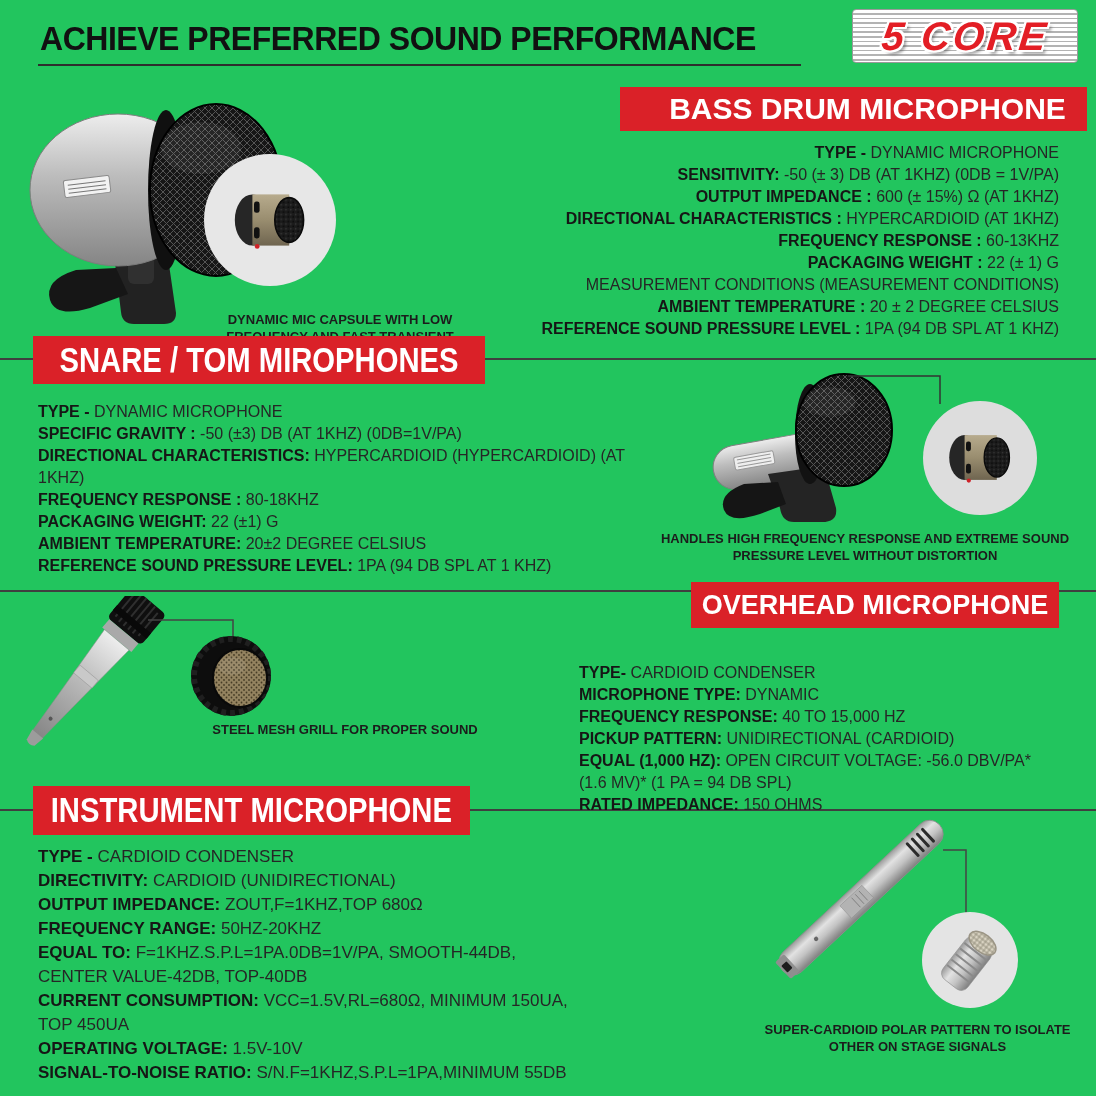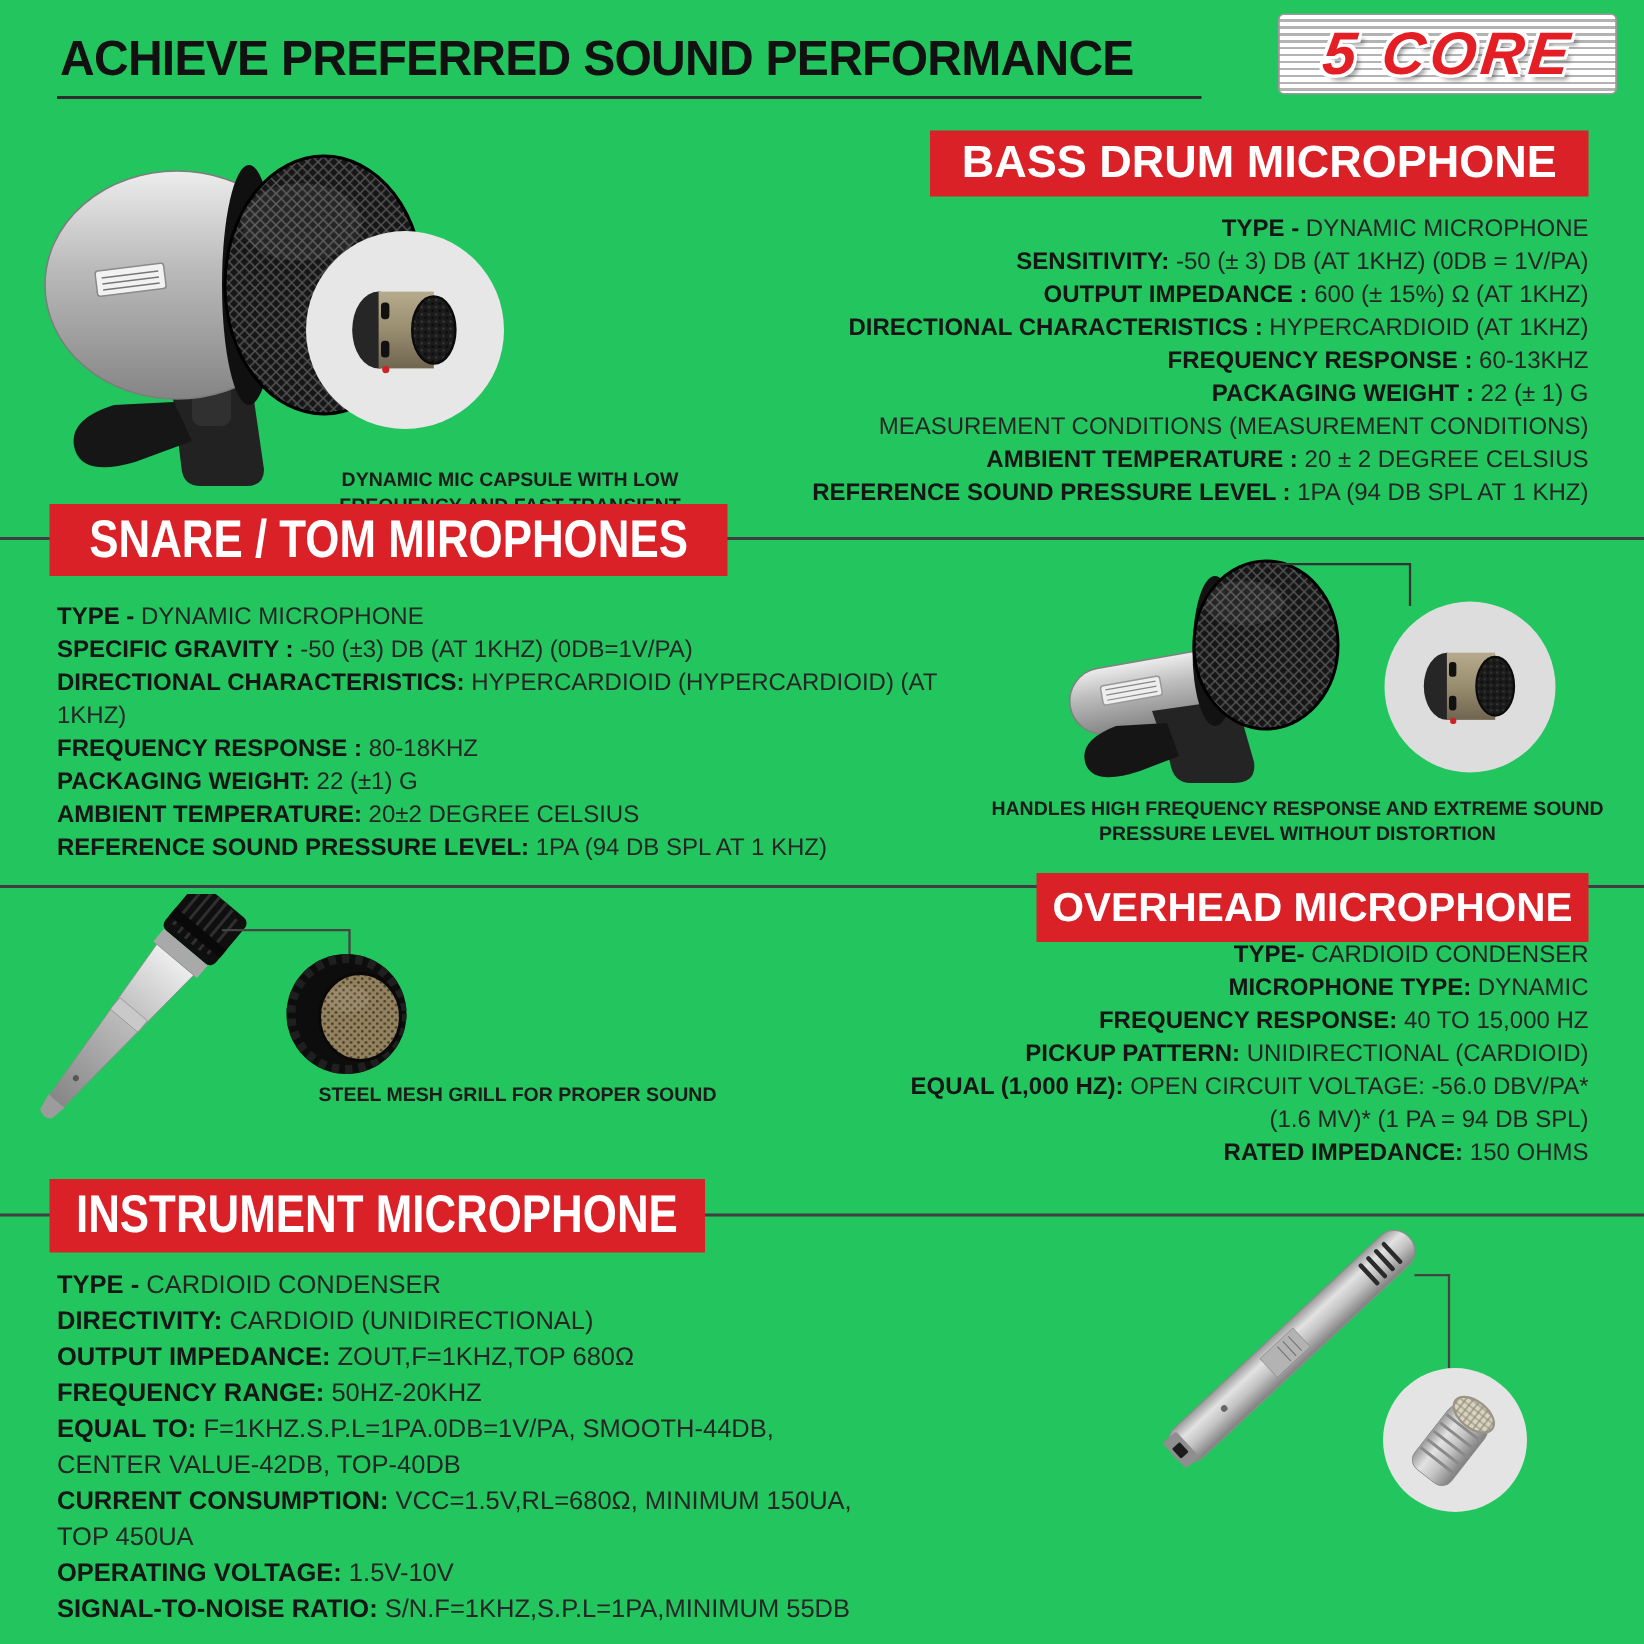--- a/index.html
+++ b/index.html
@@ -31,35 +31,35 @@
   
   .rule { height:2px; background:#3f3f3f; z-index:0; }
 
   
   .banner {
     background:#da2128; color:#ffffff; z-index:2;
     display:flex; align-items:center; justify-content:center;
     font-weight:700; white-space:nowrap;
   }
   .banner span { display:inline-block; }
-  #banner-bass      { left:620px; top:87px;  width:439px; height:44px; font-size:30px; }
+  #banner-bass      { left:620px; top:87px;  width:439px; height:44px; font-size:30px;padding-left:28px; }
   #banner-snare     { left:33px;  top:336px; width:452px; height:48px; font-size:34px; }
   #banner-overhead  { left:691px; top:582px; width:368px; height:46px; font-size:27px; }
   #banner-instr     { left:33px;  top:786px; width:437px; height:49px; font-size:34px;text-align:right; }
   .banner.condensed span { transform:scale(0.86,1.04); }
 
   
   .spec-block { z-index:1; }
   .spec { font-size:16px; line-height:22px; color:#202020; }
   .sl { font-weight:700; color:#161616; }
   .sl:not(:empty)::after { content:" "; }
   .sv { font-weight:400; color:#262626; }
   #bass-specs     { right:37px; top:142px; width:560px; text-align:right; }
   #snare-specs    { left:38px;  top:401px; width:625px; }
-  #overhead-specs { right:37px; top:626px; width:480px; text-align:right; }
+  #overhead-specs { right:37px; top:662px; width:480px; text-align:left; }
   #instr-specs    { left:38px;  top:845px; width:545px; }
   #instr-specs .spec { font-size:17px; line-height:24px; }
 
   
   .caption {
     font-size:13px; font-weight:700; line-height:17px; text-align:center; color:#1c1c1c; z-index:1;
   }
   #cap-bass   { left:190px; top:286px; width:300px;margin-top:25px; }
   #cap-snare  { left:650px; top:530px; width:430px; }
   #cap-steel  { left:200px; top:721px; width:290px; }
@@ -270,14 +270,15 @@
         <rect x="221" y="121" width="31" height="52" rx="8" fill="url(#silvAcross)" stroke="#8d8d8d" stroke-width="0.6"></rect>
         <path d="M222 132 h29 M222 139 h29 M222 146 h29 M222 153 h29 M222 160 h29" stroke="#8a8a8a" stroke-width="2"></path>
         <ellipse cx="236.5" cy="121" rx="15.5" ry="9" fill="url(#wiremesh)" stroke="#9a9484" stroke-width="1.5"></ellipse>
       </g>
     </svg>
   </div>
 
   <div class="abs caption" id="cap-bass">DYNAMIC MIC CAPSULE WITH LOW FREQUENCY AND FAST TRANSIENT RESPONSE</div>
   <div class="abs caption" id="cap-steel">STEEL MESH GRILL FOR PROPER SOUND</div>
   <div class="abs caption" id="cap-snare">HANDLES HIGH FREQUENCY RESPONSE AND EXTREME SOUND PRESSURE LEVEL WITHOUT DISTORTION</div>
+  <div class="abs caption" id="cap-pencil">SUPER-CARDIOID POLAR PATTERN TO ISOLATE OTHER ON STAGE SIGNALS</div>
 
 </div>
 
 </body></html>

